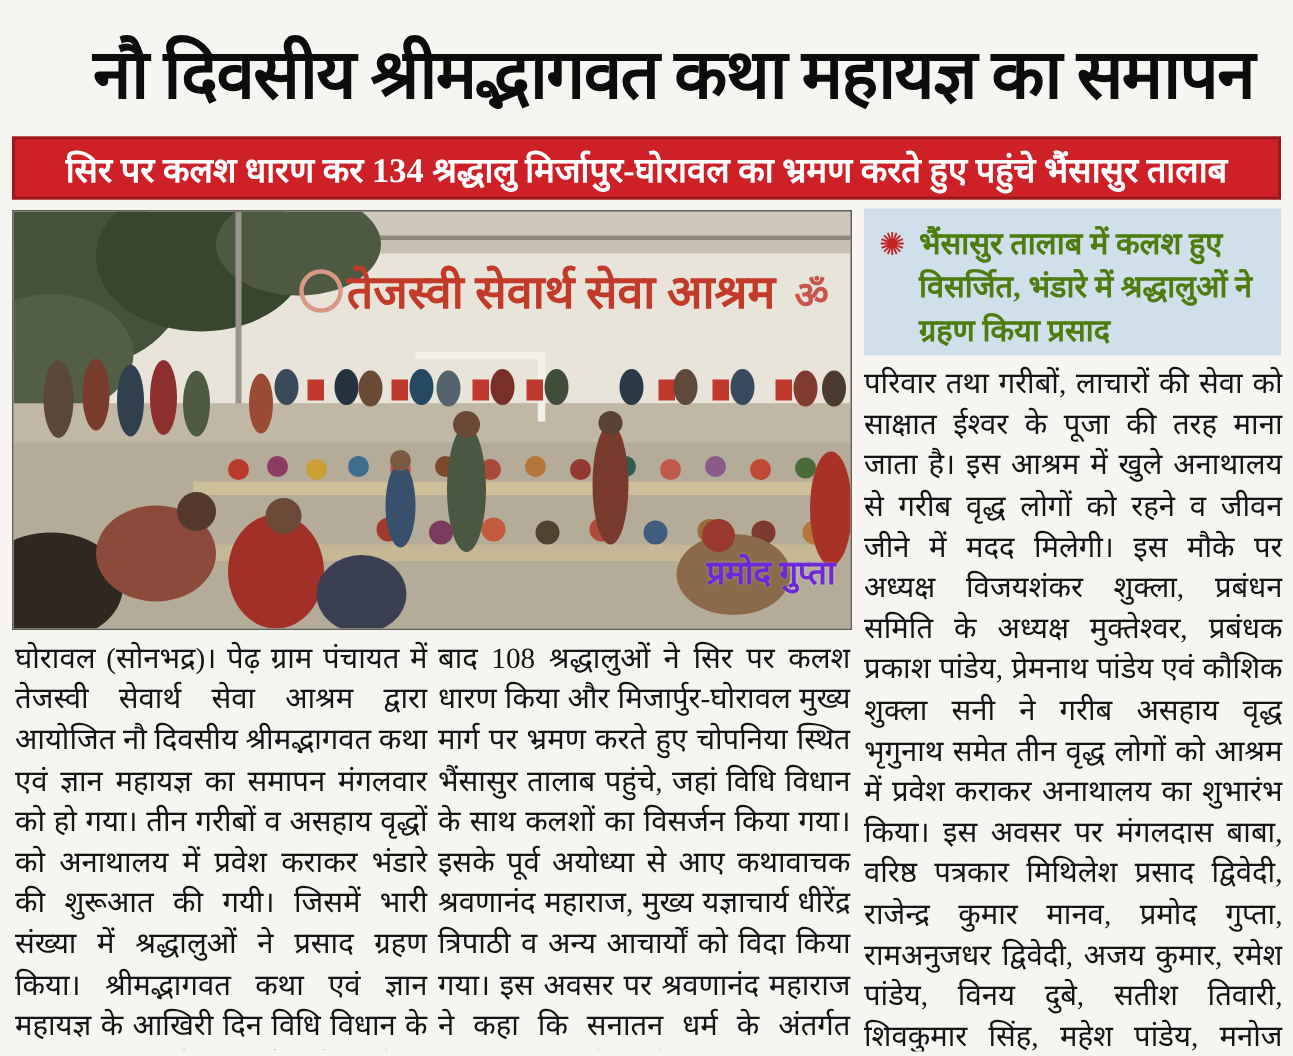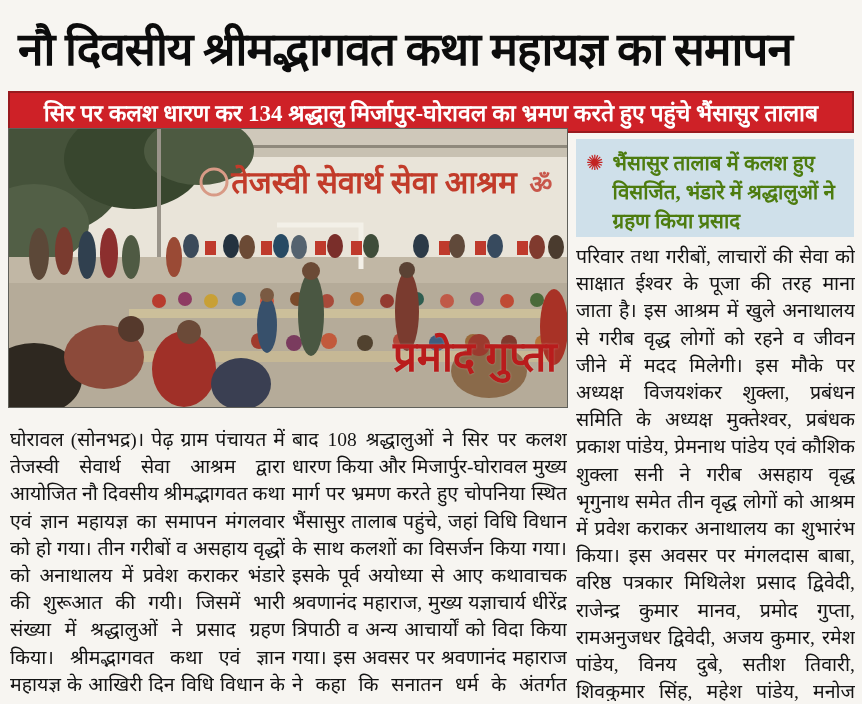--- a/index.html
+++ b/index.html
@@ -7,38 +7,38 @@
     width:862px;height:704px;overflow:hidden;
     background:#f7f5f1;
     font-family:"Liberation Serif", serif;
   }
   .page{position:relative;width:862px;height:704px;overflow:hidden;}
 
   .headline{
     position:absolute;top:8px;left:0;width:810px;height:78px;
     display:flex;align-items:center;justify-content:center;
     font-size:46px;font-weight:700;color:#0c0c0c;
-    white-space:nowrap;letter-spacing:-1px;
+    white-space:nowrap;letter-spacing:-1px;padding-left:44px;
   }
 
   .subbar{
     position:absolute;top:91px;left:8px;width:846px;height:42px;
     box-sizing:border-box;background:#ce2127;border:2px solid #991a1e;
     display:flex;align-items:center;justify-content:center;
     color:#ffffff;font-size:23px;font-weight:700;white-space:nowrap;
   }
 
   .photo{
-    position:absolute;top:128px;left:8px;width:558px;height:278px;
+    position:absolute;top:140px;left:8px;width:558px;height:278px;
     border:1px solid #60605a;background:#cfc8ba;overflow:hidden;
   }
   .photo svg{display:block;width:100%;height:100%;}
   .credit{
     position:absolute;right:10px;bottom:24px;
-    color:#b91c1c;font-size:42px;font-weight:700;white-space:nowrap;
+    color:#6d28d9;font-size:22px;font-weight:700;white-space:nowrap;
     text-shadow:0 0 2px rgba(255,255,255,.35);
   }
 
   .hbox{
     position:absolute;top:139px;left:576px;width:278px;height:98px;
     box-sizing:border-box;background:#cfe0ea;
     display:flex;gap:9px;padding:10px 8px 8px 10px;
   }
   .hbox .star{color:#c32322;font-size:21px;line-height:28px;flex:0 0 auto;}
   .hbox .htext{

